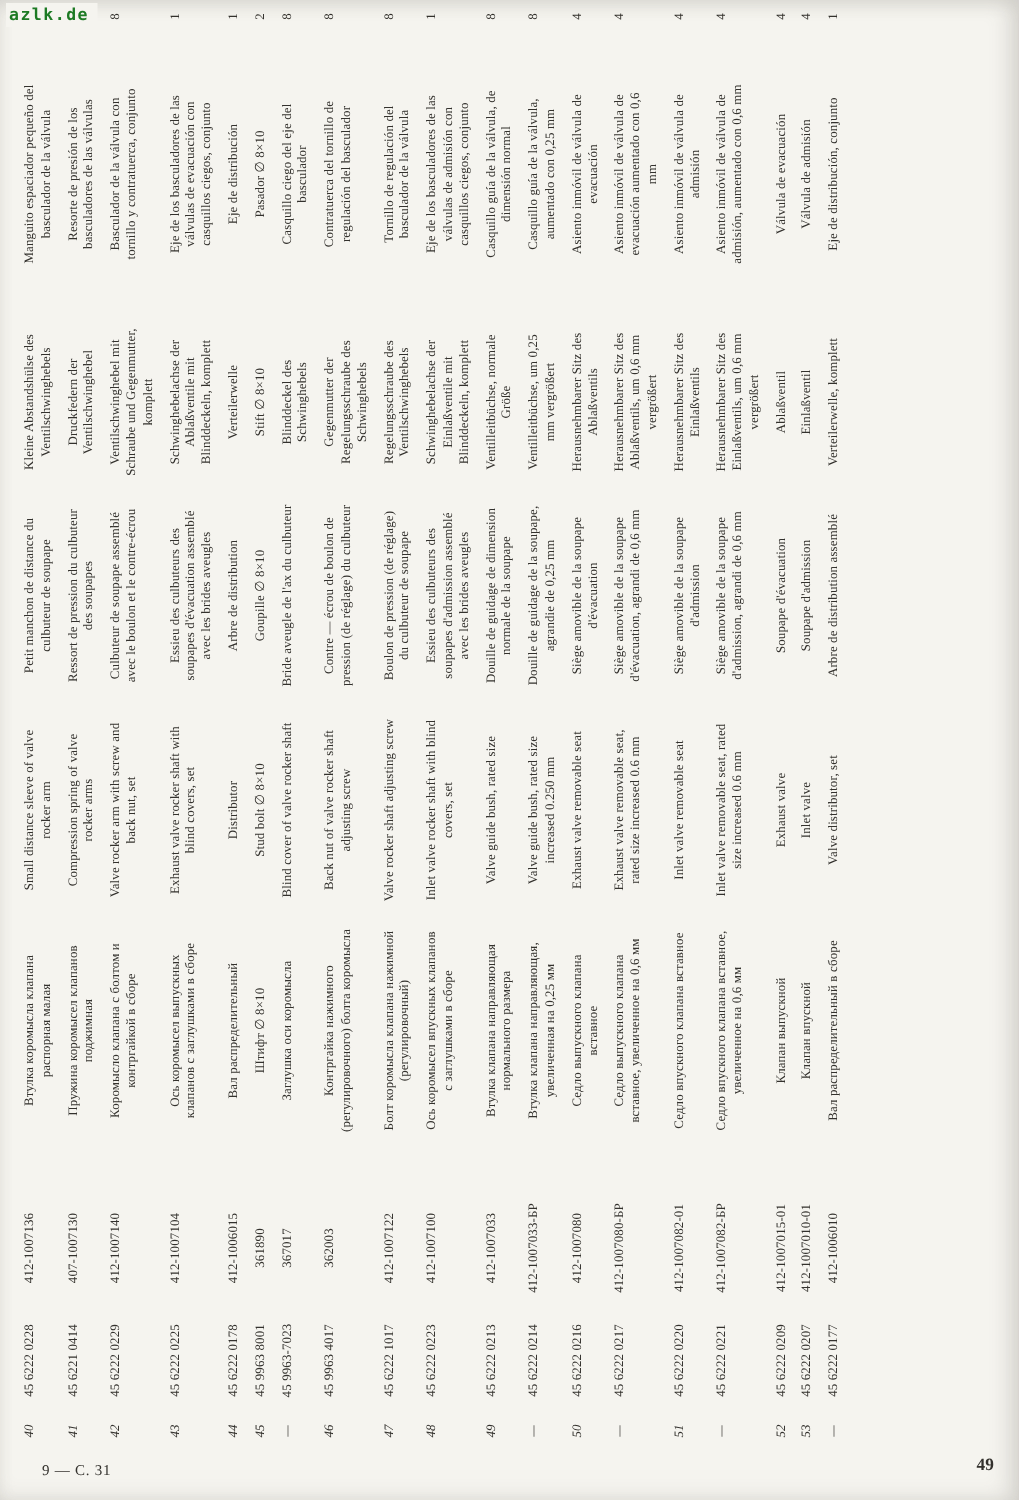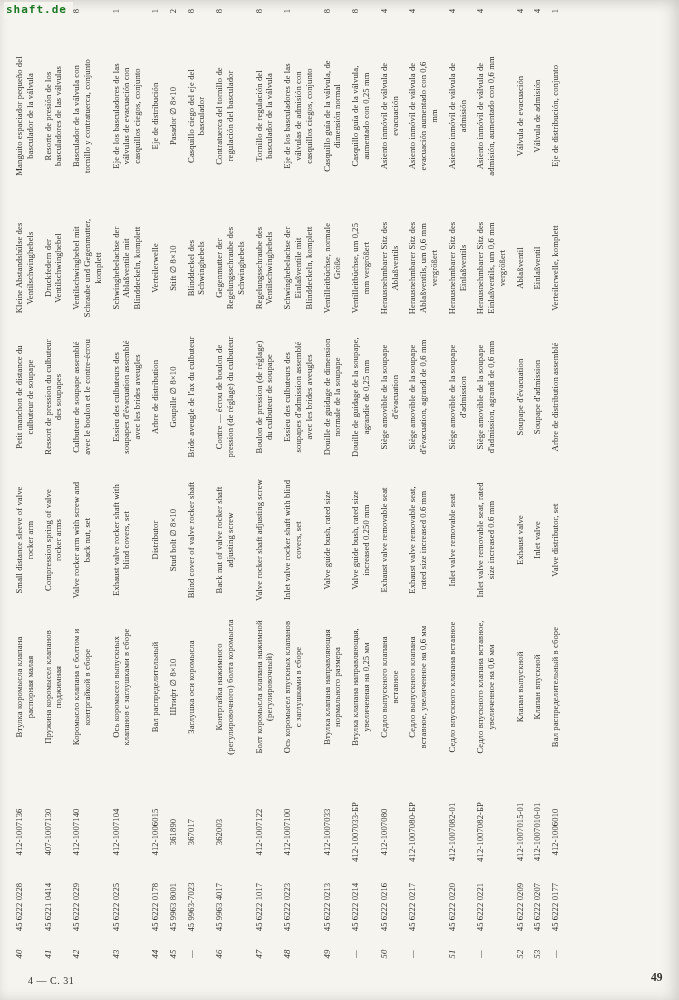--- a/index.html
+++ b/index.html
@@ -263,16 +263,16 @@
     <span class="cell c-part">412-1006010</span>
     <span class="cell c-ru">Вал распределительный в сборе</span>
     <span class="cell c-en">Valve distributor, set</span>
     <span class="cell c-fr">Arbre de distribution assemblé</span>
     <span class="cell c-de">Verteilerwelle, komplett</span>
     <span class="cell c-es">Eje de distribución, conjunto</span>
     <span class="cell c-qty">1</span>
   </div>
 </div>
   </div>
-  <div class="watermark">shaft.de</div>
-  <div class="sig">4 — C. 31</div>
+  <div class="watermark">azlk.de</div>
+  <div class="sig">9 — C. 31</div>
   <div class="pageno">49</div>
 </div>
 
 </body></html>

